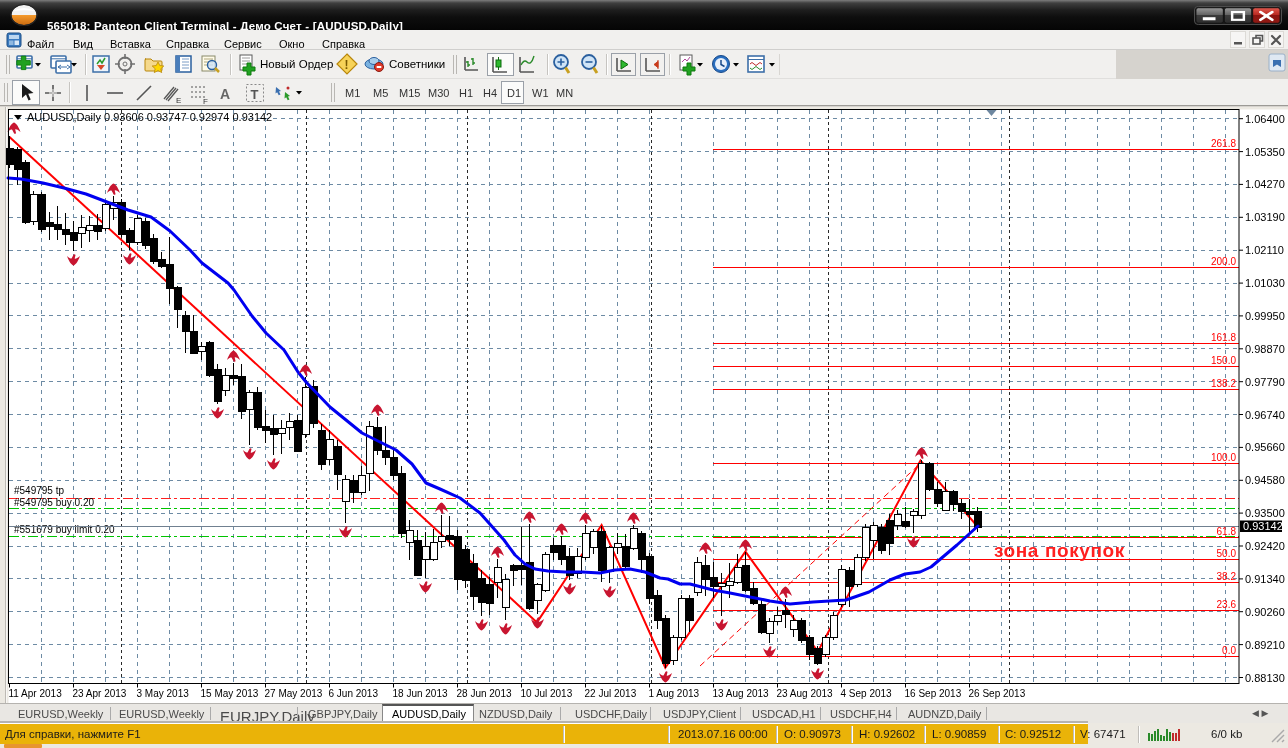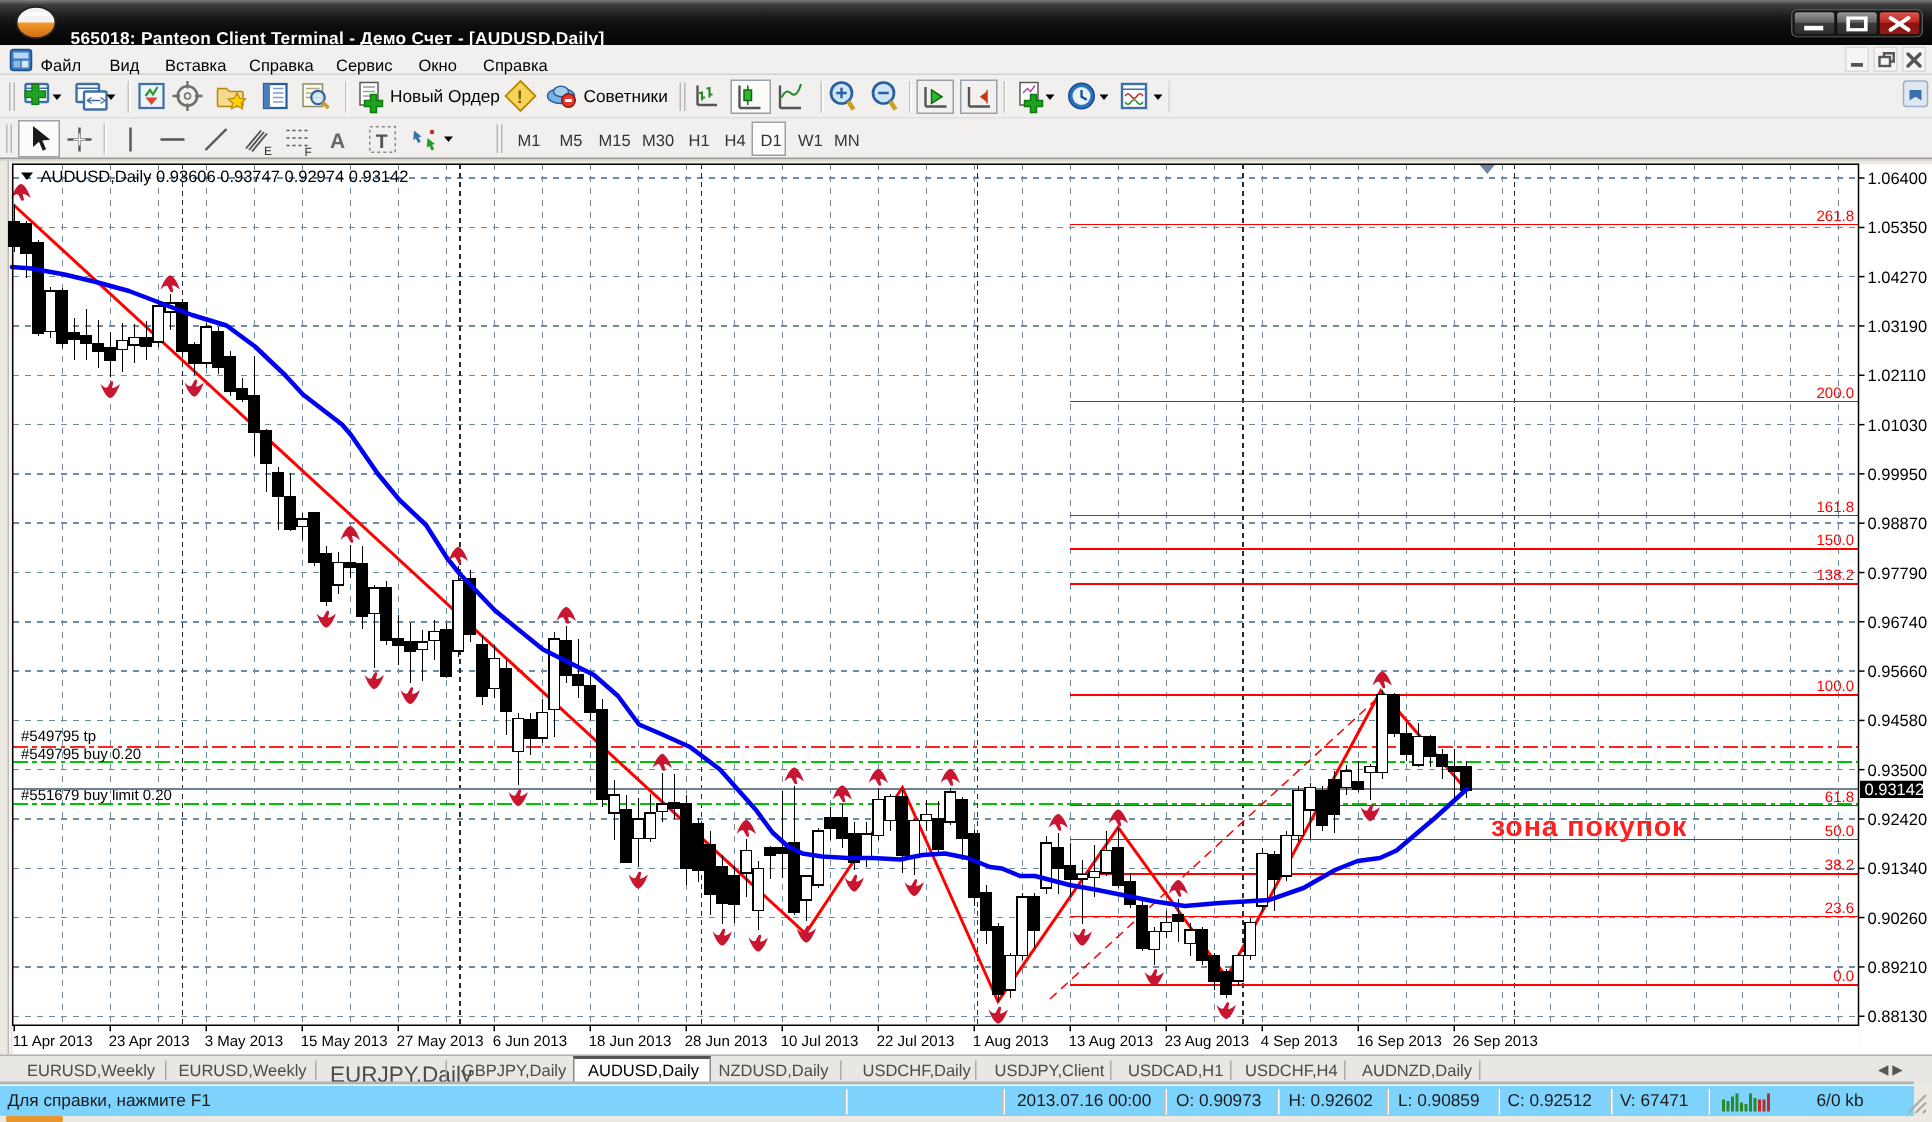--- a/index.html
+++ b/index.html
@@ -1,22 +1,22 @@
 <!DOCTYPE html>
 <html><head><meta charset="utf-8"><style>
 *{margin:0;padding:0;box-sizing:border-box}
 body{width:1288px;height:748px;position:relative;overflow:hidden;background:#d6d3ce;font-family:"Liberation Sans",sans-serif}
 #title{position:absolute;left:0;top:0;width:1288px;height:30px;background:linear-gradient(#7d7d7d 0px,#3f3f3f 3px,#1e1e1e 10px,#0e0e0e 17px,#050505 30px)}
 #title .txt{position:absolute;left:47px;top:20px;color:#fff;font-size:11.5px;font-weight:bold;letter-spacing:0.2px}
 #menubar{position:absolute;left:0;top:30px;width:1288px;height:20px;background:#f1f0ee;border-bottom:1px solid #d0cfcd}
 .mi{position:absolute;top:8px;font-size:11px;color:#000}
-#tb1{position:absolute;left:0;top:50px;width:1288px;height:29px;background:#f1f0ee;border-bottom:1px solid #e0dfdd}
+#tb1{position:absolute;left:0;top:50px;width:1116px;height:29px;background:#f1f0ee;border-bottom:1px solid #e0dfdd}
 #tb2{position:absolute;left:0;top:79px;width:1288px;height:27px;background:#f1f0ee;border-bottom:1px solid #9c9a96}
 #tabbar{position:absolute;left:0;top:703px;width:1288px;height:20px;background:#e9e7e3;border-top:1px solid #b5b3af}
-#status{position:absolute;left:0;top:723px;width:1276px;height:21px;background:#7dd3fc;border-top:1px solid #fff;box-shadow:0 -2px 0 #b5b3af}
+#status{position:absolute;left:0;top:723px;width:1088px;height:21px;background:#eab308;border-top:1px solid #fff;box-shadow:0 -2px 0 #b5b3af}
 .st{position:absolute;top:4px;font-size:11.5px;color:#1a1a1a;white-space:nowrap}
 .ssep{position:absolute;top:2px;width:2px;height:17px;border-left:1px solid #c0beba;border-right:1px solid #fff}
 </style></head><body>
 
 <div id="title">
     <svg width="30" height="24" style="position:absolute;left:9px;top:3px" viewBox="0 0 30 24">
 <defs>
         <linearGradient id="lg1" x1="0" y1="0" x2="0" y2="1">
           <stop offset="0" stop-color="#fdfdfd"></stop>
           <stop offset="0.45" stop-color="#e8e8e8"></stop>

